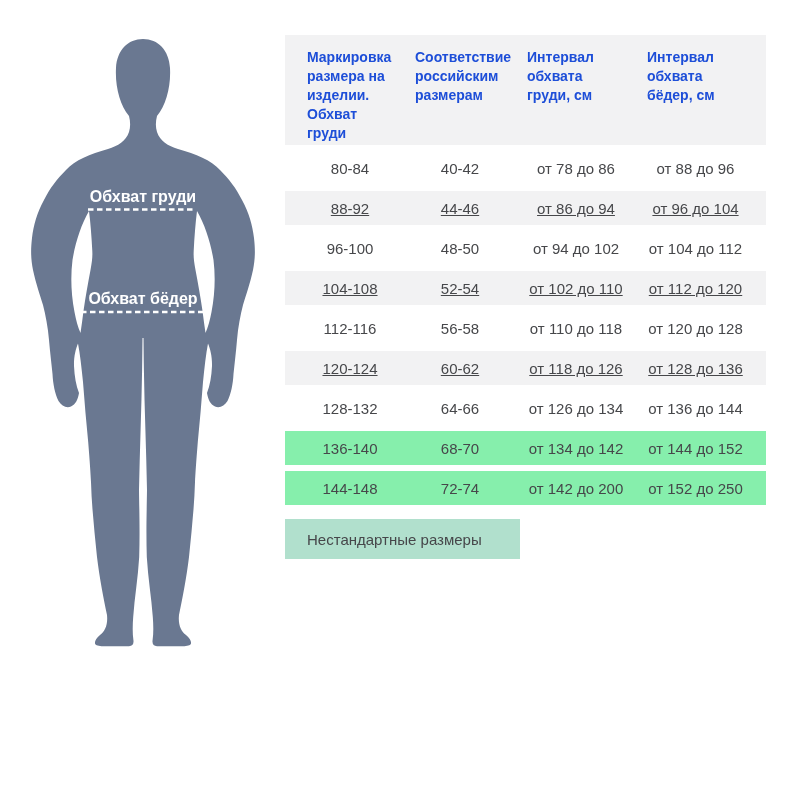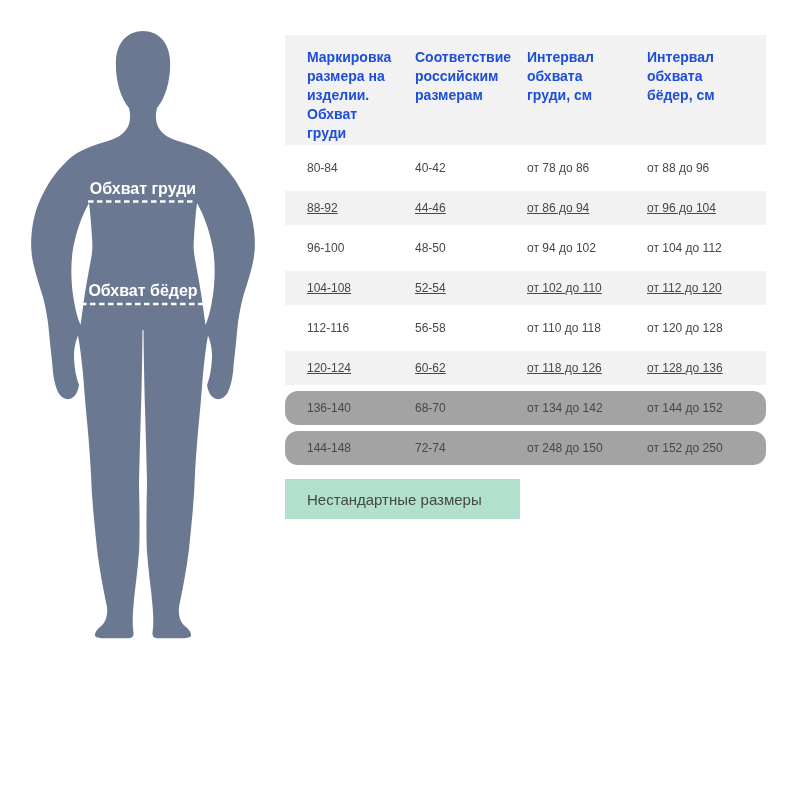--- a/index.html
+++ b/index.html
@@ -4,39 +4,39 @@
 <style>
   html,body{margin:0;padding:0;}
   body{
     width:800px;height:800px;background:#ffffff;position:relative;
     font-family:"Liberation Sans","DejaVu Sans",sans-serif;
     -webkit-font-smoothing:antialiased;
   }
   .stage{position:absolute;inset:0;width:800px;height:800px;background:#fff;overflow:hidden;}
 
   
-  .figure{position:absolute;left:0;top:4px;width:290px;height:650px;}
+  .figure{position:absolute;left:0;top:12px;width:290px;height:650px;}
 
   
   .table-wrap{position:absolute;left:285px;top:35px;width:481px;}
   .thead{
     display:grid;grid-template-columns:108px 112px 120px 119px;
     background:#f2f2f3;height:110px;box-sizing:border-box;padding-top:13px;
   }
   .th{
     box-sizing:border-box;padding-left:22px;padding-right:8px;
     font-size:14px;font-weight:700;line-height:19px;color:#1d4ed8;
   }
   .trow{
     display:grid;grid-template-columns:108px 112px 120px 119px;
     height:34px;margin-top:6px;align-items:center;
-    font-size:12px;color:#46474a;background:#ffffff;
+    font-size:15px;color:#46474a;background:#ffffff;text-align:center;
   }
   .trow.stripe{background:#f2f2f3;text-decoration:underline;}
-  .trow.green{background:#a3a3a3;border-radius:13px;}
+  .trow.green{background:#86efac;}
   .td{box-sizing:border-box;padding-left:22px;white-space:nowrap;}
   .badge{
     margin-top:14px;width:235px;height:40px;background:#b1e0cd;
     display:flex;align-items:center;box-sizing:border-box;padding-left:22px;
     font-size:15px;color:#46474a;
   }
 </style>
 </head>
 <body>
 
@@ -177,29 +177,35 @@
       <div class="td">56-58</div>
       <div class="td">от 110 до 118</div>
       <div class="td">от 120 до 128</div>
     </div>
     <div class="trow stripe">
       <div class="td">120-124</div>
       <div class="td">60-62</div>
       <div class="td">от 118 до 126</div>
       <div class="td">от 128 до 136</div>
     </div>
+    <div class="trow">
+      <div class="td">128-132</div>
+      <div class="td">64-66</div>
+      <div class="td">от 126 до 134</div>
+      <div class="td">от 136 до 144</div>
+    </div>
     <div class="trow green">
       <div class="td">136-140</div>
       <div class="td">68-70</div>
       <div class="td">от 134 до 142</div>
       <div class="td">от 144 до 152</div>
     </div>
     <div class="trow green">
       <div class="td">144-148</div>
       <div class="td">72-74</div>
-      <div class="td">от 248 до 150</div>
+      <div class="td">от 142 до 200</div>
       <div class="td">от 152 до 250</div>
     </div>
 
     <div class="badge">Нестандартные размеры</div>
   </div>
 
 </div>
 
 </body></html>

